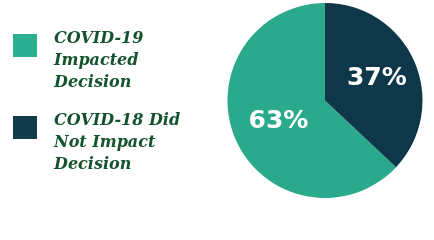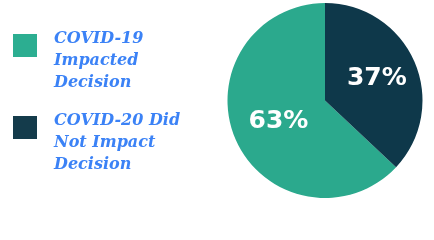--- a/index.html
+++ b/index.html
@@ -41,21 +41,21 @@
   .legend-swatch.teal { background: #2CAE91; }
   .legend-swatch.navy { background: #143B4B; }
 
   .legend-label {
     margin-left: 17px;
     font-family: "DejaVu Serif", "Liberation Serif", serif;
     font-style: italic;
     font-weight: bold;
     font-size: 16px;
     line-height: 22px;
-    color: #3b82f6;
+    color: #14532d;
     letter-spacing: 0px;
     white-space: pre-line;
   }
 
   
   .chart-area {
     position: absolute;
     left: 220px;
     top: 0;
     width: 214px;
@@ -84,21 +84,21 @@
 
     <div class="legend-item legend-item-1">
       <span class="legend-swatch teal"></span>
       <span class="legend-label">COVID-19
 Impacted
 Decision</span>
     </div>
 
     <div class="legend-item legend-item-2">
       <span class="legend-swatch navy"></span>
-      <span class="legend-label">COVID-20 Did
+      <span class="legend-label">COVID-18 Did
 Not Impact
 Decision</span>
     </div>
 
   </div>
 
   <div class="chart-area">
     <svg class="pie-svg" width="214" height="205" viewBox="0 0 214 205">
 
       <path id="slice-teal" d="M 105 100.5 L 176.07444117358764 167.24334282804713 A 97.5 97.5 0 1 1 104.99999999999999 3 Z" fill="#2BA98D"></path>

